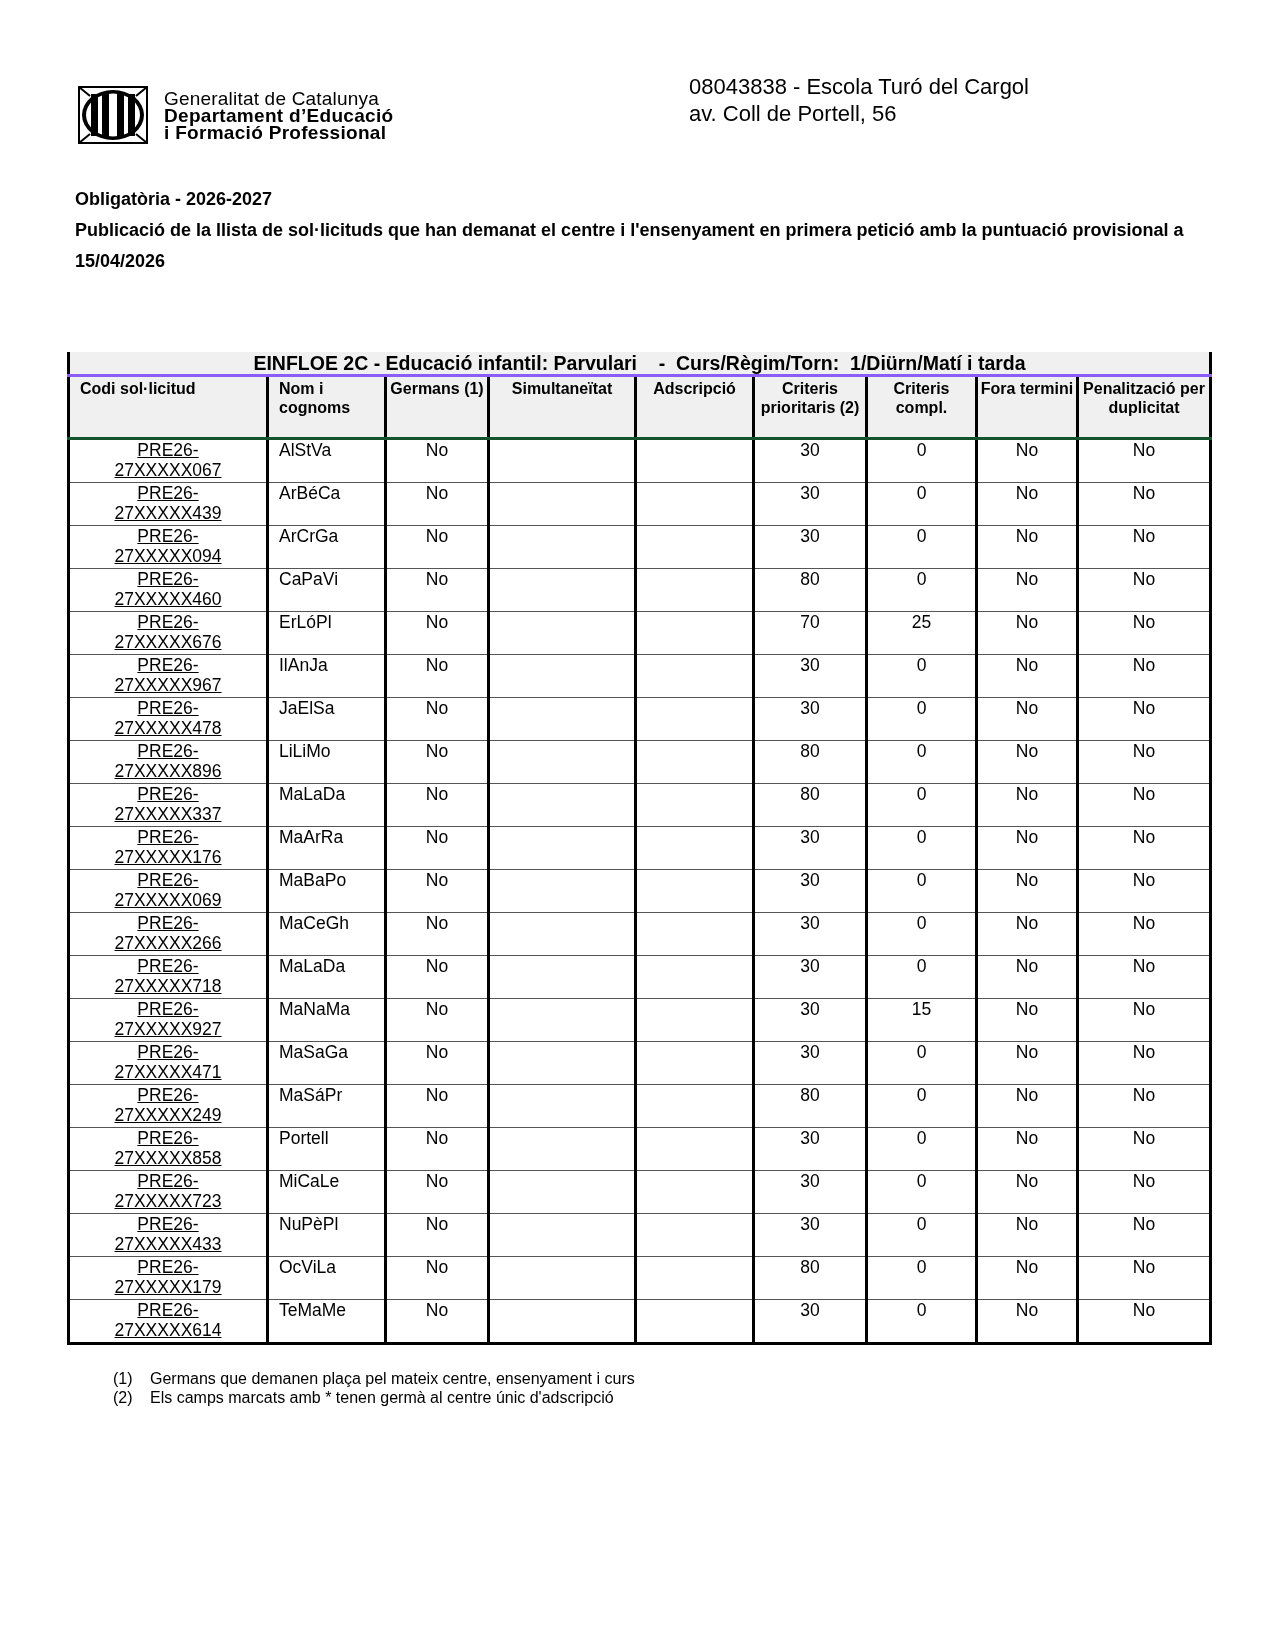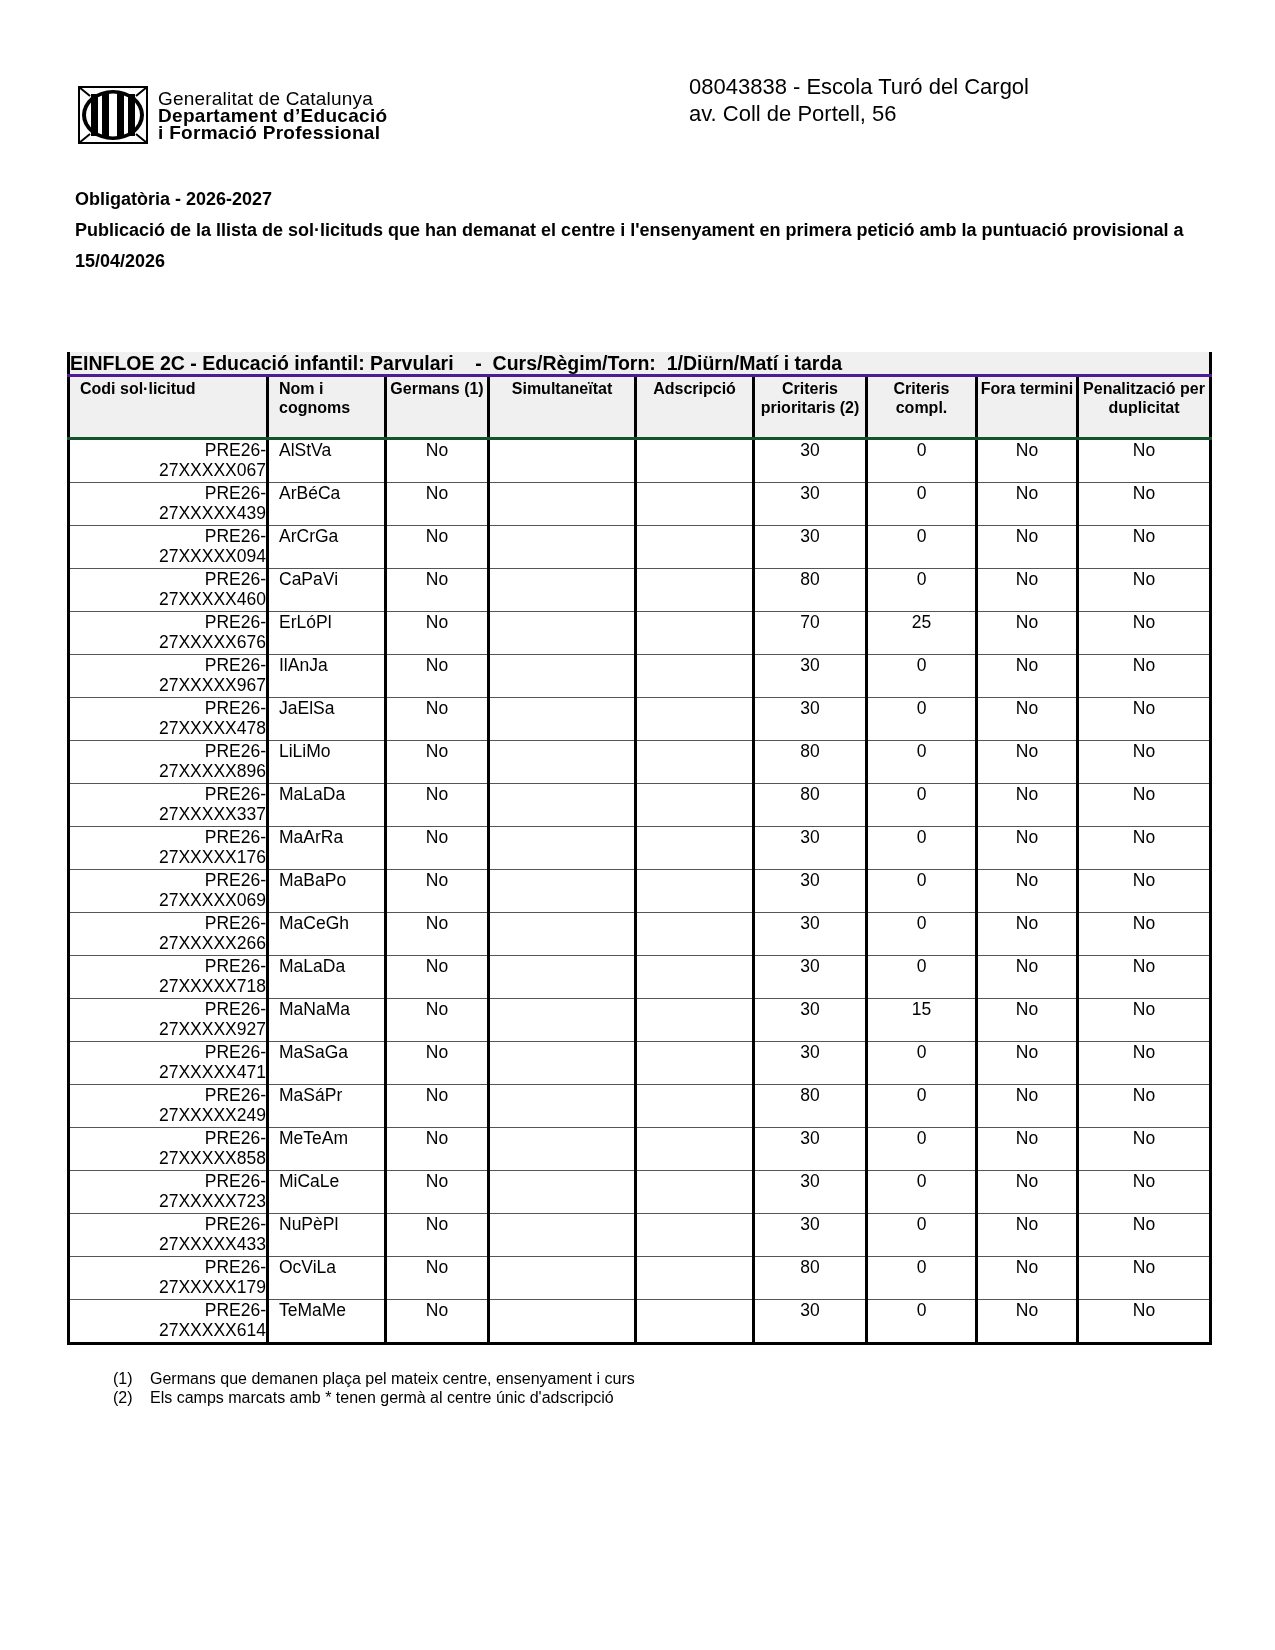--- a/index.html
+++ b/index.html
@@ -2,43 +2,43 @@
 <html><head>
 <meta charset="utf-8">
 <style>
   html, body { margin: 0; padding: 0; background: #ffffff; }
   body {
     width: 1275px; height: 1650px; position: relative; overflow: hidden;
     font-family: "Liberation Sans", sans-serif; color: #000;
   }
   .logo { position: absolute; left: 78px; top: 86px; display: flex; align-items: center; }
   .logo-mark { width: 70px; height: 58px; }
-  .logo-text { margin-left: 10px; line-height: 17px; }
+  .logo-text { margin-left: 16px; line-height: 17px; }
   .logo-text .l1 { font-size: 19px; font-weight: normal; letter-spacing: 0.2px; }
   .logo-text .l2, .logo-text .l3 { font-size: 19px; font-weight: bold; letter-spacing: 0.3px; }
 
   .school { position: absolute; left: 689px; top: 74px; font-size: 22px; line-height: 26.5px; }
 
   .titles { position: absolute; left: 75px; top: 184px; font-weight: bold; font-size: 18px; line-height: 31px; width: 1130px; }
 
   .table-wrap { position: absolute; left: 67px; top: 352px; width: 1142px; }
   table { border-collapse: collapse; width: 100%; table-layout: fixed; font-size: 17.5px; }
   th, td { border-left: 3px solid #000; border-right: 3px solid #000; padding: 0; }
   .band th {
     background: #f0f0f0; font-size: 19.5px; font-weight: bold; height: 22px; line-height: 22px;
-    border-bottom: 3px solid #4c1d95; text-align: left; white-space: pre;
+    border-bottom: 3px solid #8b5cf6; text-align: center; white-space: pre;
   }
   .colhead th {
     background: #f0f0f0; font-size: 16px; font-weight: bold; vertical-align: top;
     height: 58px; line-height: 19px; border-bottom: 3px solid #14532d; text-align: center; padding-top: 2px;
   }
   .colhead th.left { text-align: left; padding-left: 10px; }
   tbody td { height: 42px; vertical-align: top; border-bottom: 1.5px solid #555; line-height: 20px; }
   tbody tr:last-child td { border-bottom: 3px solid #000; }
-  td.code { text-align: right; }
+  td.code { text-align: center; text-decoration: underline; }
   td.name { text-align: left; padding-left: 10px; }
   td.center { text-align: center; }
 
   .footnotes { position: absolute; left: 113px; top: 1369px; font-size: 16px; line-height: 19px; }
   .footnotes .fn { display: flex; }
   .footnotes .num { width: 37px; }
 </style>
 </head>
 <body>
 
@@ -322,21 +322,21 @@
           <td class="center">80</td>
           <td class="center">0</td>
           <td class="center">No</td>
           <td class="center">No</td>
         </tr>
         <tr>
           <td class="code">
             <div>PRE26-</div>
             <div>27XXXXX858</div>
           </td>
-          <td class="name">MeTeAm</td>
+          <td class="name">Portell</td>
           <td class="center">No</td>
           <td class="center"></td>
           <td class="center"></td>
           <td class="center">30</td>
           <td class="center">0</td>
           <td class="center">No</td>
           <td class="center">No</td>
         </tr>
         <tr>
           <td class="code">

